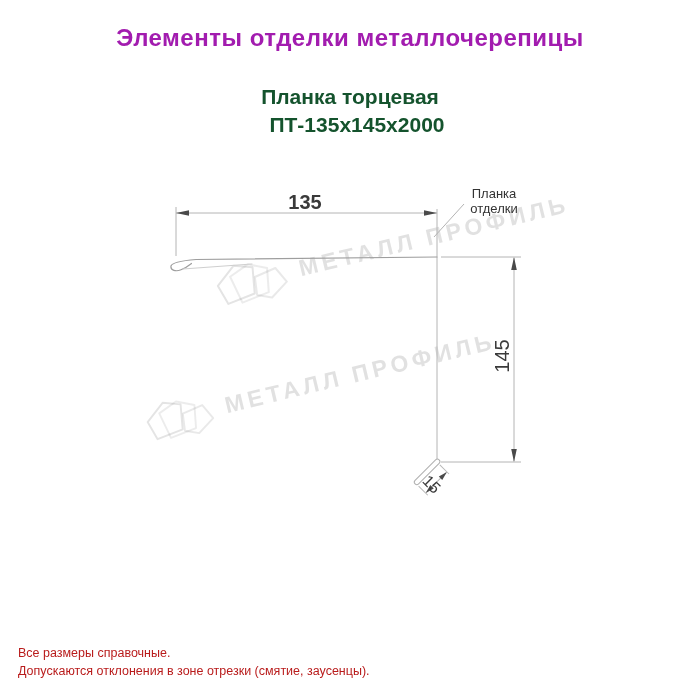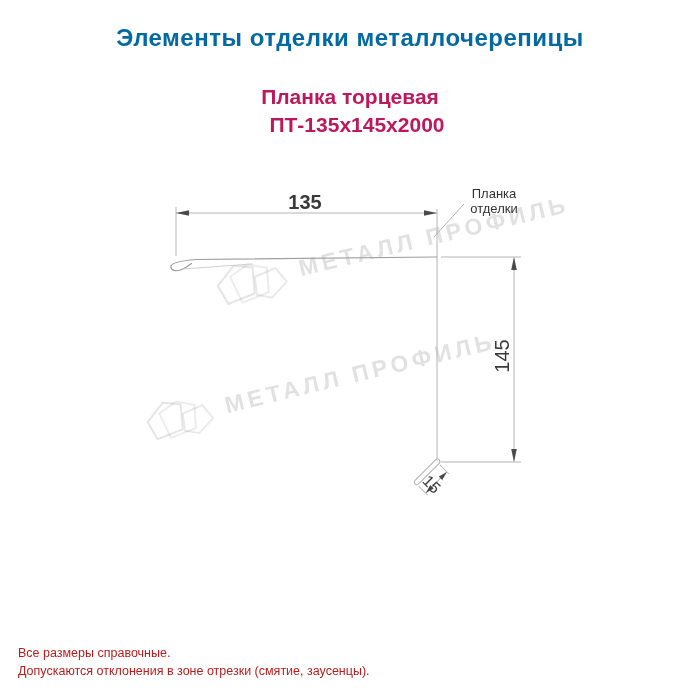--- a/index.html
+++ b/index.html
@@ -3,24 +3,24 @@
 <meta charset="utf-8">
 <style>
   html,body{margin:0;padding:0;background:#f4f4f4;}
   .page{
     position:relative;width:700px;height:700px;background:#ffffff;
     font-family:"Liberation Sans",sans-serif;overflow:hidden;margin:0 auto;
   }
   .abs{position:absolute;}
   .title{
     left:0;right:0;top:24px;text-align:center;
-    font-size:24px;font-weight:bold;color:#0369a1;letter-spacing:0.5px;
+    font-size:24px;font-weight:bold;color:#a21caf;letter-spacing:0.5px;
   }
   .subtitle{
-    left:0;right:0;text-align:center;font-size:21px;font-weight:bold;color:#be185d;
+    left:0;right:0;text-align:center;font-size:21px;font-weight:bold;color:#14532d;
   }
   .sub1{top:85px;}
   .sub2{top:113px;margin-left:14px;}
   svg.draw{left:0;top:0;width:700px;height:700px;}
   .dim-text{
     color:#3a3a3a;font-size:20px;line-height:20px;white-space:nowrap;
   }
   .dim-width{left:280px;top:192px;width:50px;text-align:center;font-weight:bold;}
   .dim-height{
     left:477px;top:346px;width:50px;text-align:center;

